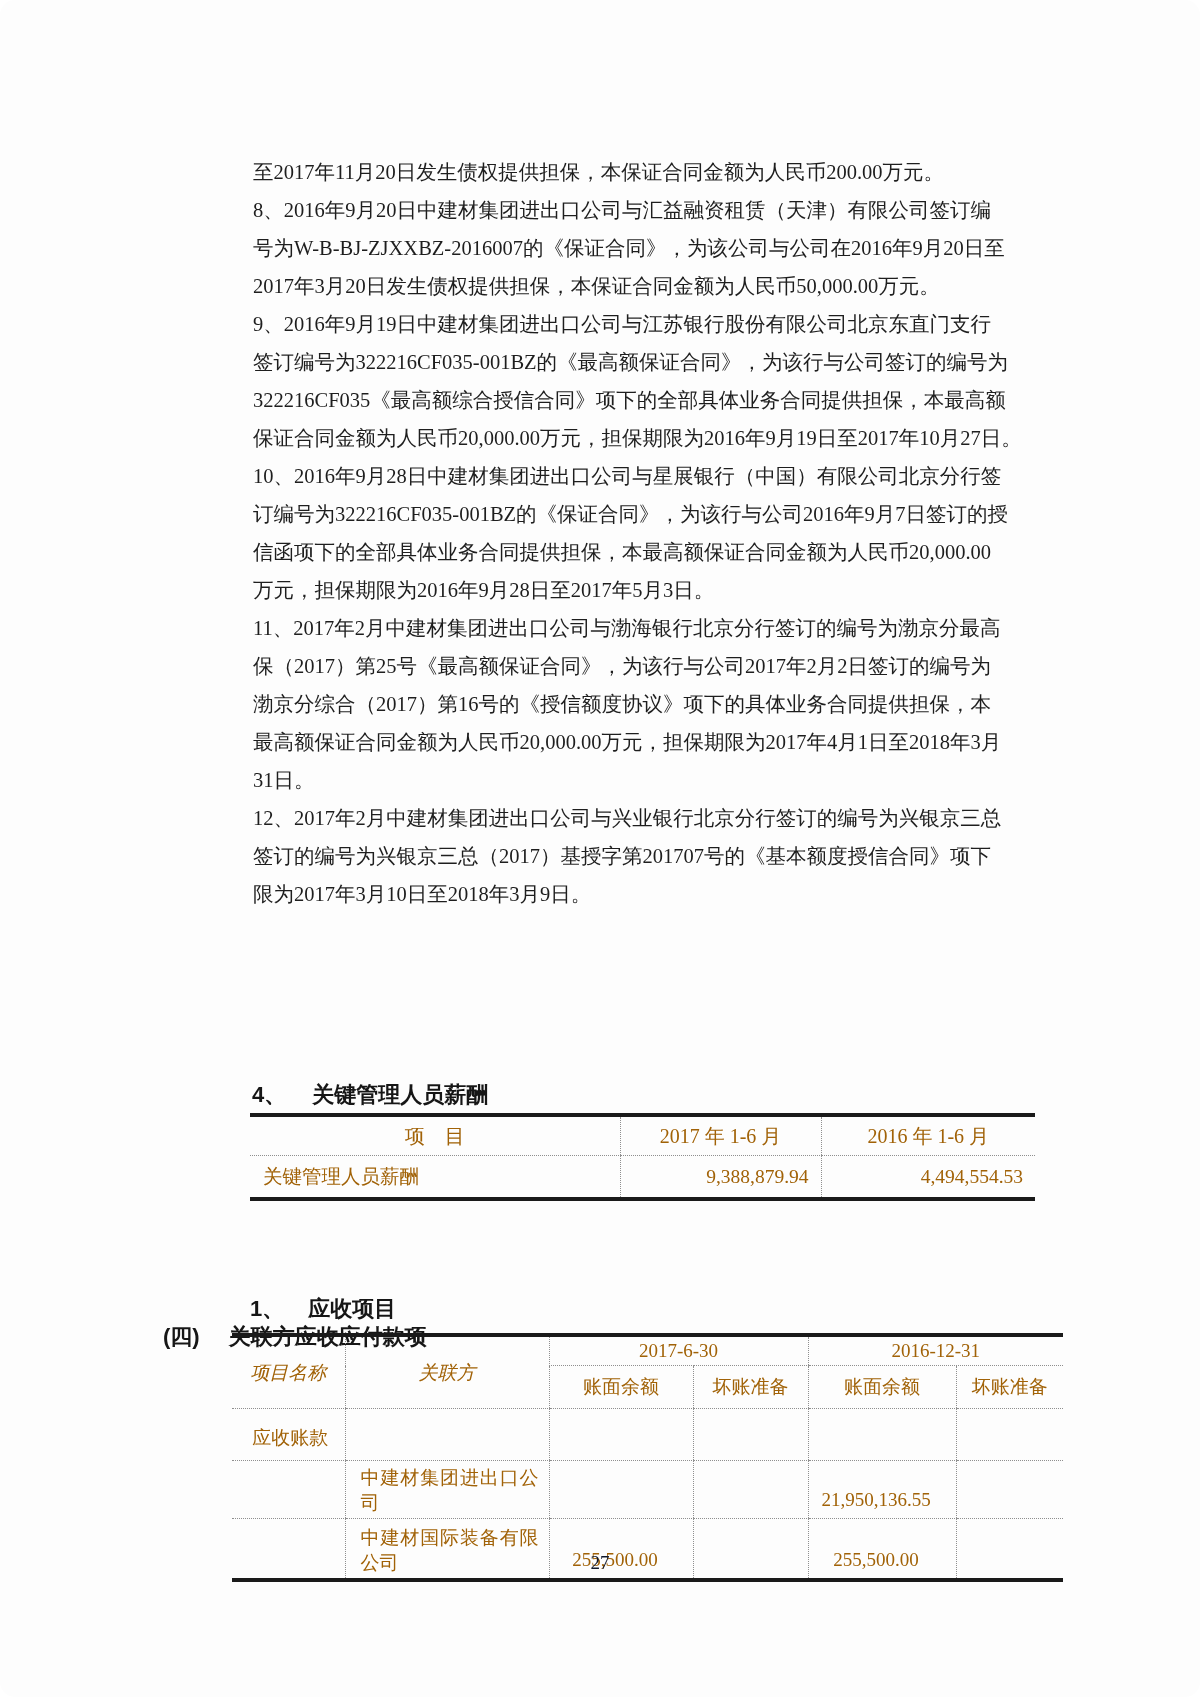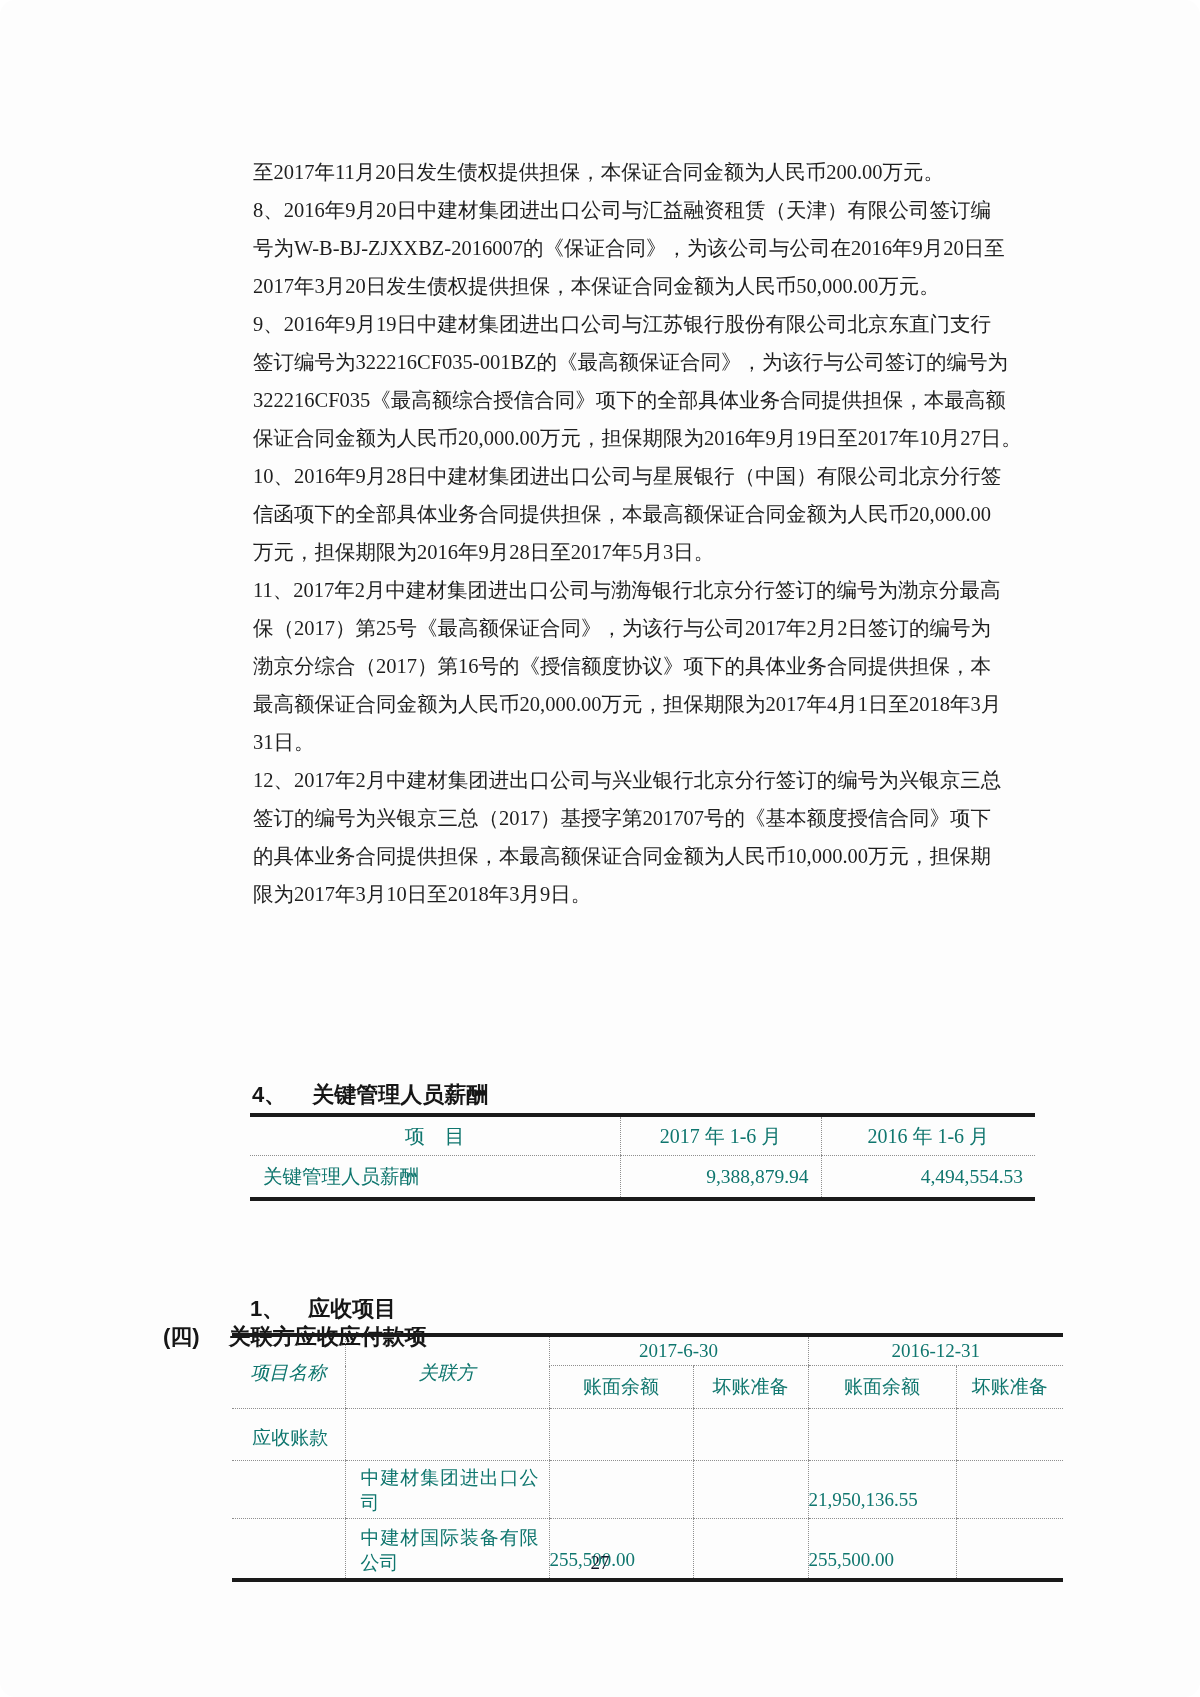--- a/index.html
+++ b/index.html
@@ -20,21 +20,21 @@
   .hd { position:absolute; font-family:"Liberation Sans","DejaVu Sans",sans-serif;
     font-weight:700; font-size:22px; color:#161616; white-space:nowrap; }
   .hd-4 { left:252px; top:1080px; }
   .hd-4 .t { margin-left:26px; }
   .hd-si { left:163px; top:1322px; }
   .hd-si .t { margin-left:29px; }
   .hd-1 { left:250px; top:1294px; }
   .hd-1 .t { margin-left:24px; }
   
   table { border-collapse:collapse; table-layout:fixed; }
-  td { padding:0; vertical-align:middle; font-size:19.5px; color:#0f766e; }
+  td { padding:0; vertical-align:middle; font-size:19.5px; color:#a16207; }
   .tbl-comp { position:absolute; left:250px; top:1113px; width:785px;
     border-top:4px solid #1a1a1a; border-bottom:4px solid #1a1a1a; }
   .tbl-comp tr.h td { height:38px; border-bottom:1px dotted #8f8f8f;
     text-align:center; font-size:20px; }
   .tbl-comp tr.d td { height:41px; }
   .tbl-comp td.vline { border-left:1px dotted #8f8f8f; }
   .tbl-comp td.lab { text-align:left; padding-left:13px; }
   .tbl-comp td.num { text-align:right; padding-right:12px; }
   .tbl-recv { position:absolute; left:232px; top:1333px; width:831px;
     border-top:4px solid #1a1a1a; border-bottom:4px solid #1a1a1a; }
@@ -46,51 +46,51 @@
     border-bottom:1px dotted #8f8f8f; }
   .tbl-recv td.span2 { text-align:center; border-bottom:1px dotted #8f8f8f;font-style:italic; }
   .tbl-recv tr.r1 td, .tbl-recv tr.r2 td { border-bottom:1px dotted #8f8f8f; }
   .tbl-recv tr.r1 td { height:42px; }
   .tbl-recv tr.r2 td { height:48px; }
   .tbl-recv tr.r3 td { height:50px; }
   .tbl-recv td.item { text-align:center; padding-left:4px;
     vertical-align:bottom; padding-bottom:9px; }
   .tbl-recv td.party { text-align:justify; text-justify:inter-character;
     padding:2px 10px 3px 15px; line-height:25px; vertical-align:bottom; }
-  .tbl-recv td.num { text-align:left; vertical-align:bottom;
+  .tbl-recv td.num { text-align:center; vertical-align:bottom;
     padding-bottom:7px; padding-right:12px; }
   
   .pageno { position:absolute; left:0; top:1552px; width:1200px;
     text-align:center; font-size:19px; color:#0f172a; }
 </style>
 </head>
 <body>
 
 <div class="page">
 
   <div class="body-text">
     <div class="bline">至2017年11月20日发生债权提供担保，本保证合同金额为人民币200.00万元。</div>
     <div class="bline fill">8、2016年9月20日中建材集团进出口公司与汇益融资租赁（天津）有限公司签订编</div>
     <div class="bline fill">号为W-B-BJ-ZJXXBZ-2016007的《保证合同》，为该公司与公司在2016年9月20日至</div>
     <div class="bline">2017年3月20日发生债权提供担保，本保证合同金额为人民币50,000.00万元。</div>
     <div class="bline fill">9、2016年9月19日中建材集团进出口公司与江苏银行股份有限公司北京东直门支行</div>
     <div class="bline fill">签订编号为322216CF035-001BZ的《最高额保证合同》，为该行与公司签订的编号为</div>
     <div class="bline fill">322216CF035《最高额综合授信合同》项下的全部具体业务合同提供担保，本最高额</div>
     <div class="bline">保证合同金额为人民币20,000.00万元，担保期限为2016年9月19日至2017年10月27日。</div>
     <div class="bline fill">10、2016年9月28日中建材集团进出口公司与星展银行（中国）有限公司北京分行签</div>
+    <div class="bline fill">订编号为322216CF035-001BZ的《保证合同》，为该行与公司2016年9月7日签订的授</div>
     <div class="bline fill">信函项下的全部具体业务合同提供担保，本最高额保证合同金额为人民币20,000.00</div>
     <div class="bline">万元，担保期限为2016年9月28日至2017年5月3日。</div>
     <div class="bline fill">11、2017年2月中建材集团进出口公司与渤海银行北京分行签订的编号为渤京分最高</div>
     <div class="bline fill">保（2017）第25号《最高额保证合同》，为该行与公司2017年2月2日签订的编号为</div>
     <div class="bline fill">渤京分综合（2017）第16号的《授信额度协议》项下的具体业务合同提供担保，本</div>
     <div class="bline fill">最高额保证合同金额为人民币20,000.00万元，担保期限为2017年4月1日至2018年3月</div>
     <div class="bline">31日。</div>
     <div class="bline fill">12、2017年2月中建材集团进出口公司与兴业银行北京分行签订的编号为兴银京三总</div>
     <div class="bline fill">签订的编号为兴银京三总（2017）基授字第201707号的《基本额度授信合同》项下</div>
-    <div class="bline fill">的具体业务合同提供担保，本最高额保证合同金额为人民币10,000.00万元，担保期</div>
     <div class="bline">限为2017年3月10日至2018年3月9日。</div>
   </div>
 
   <div class="hd hd-4">
     <span class="n">4、</span><span class="t">关键管理人员薪酬</span>
   </div>
 
   <table class="tbl-comp">
     <colgroup>
         <col style="width:370px">

